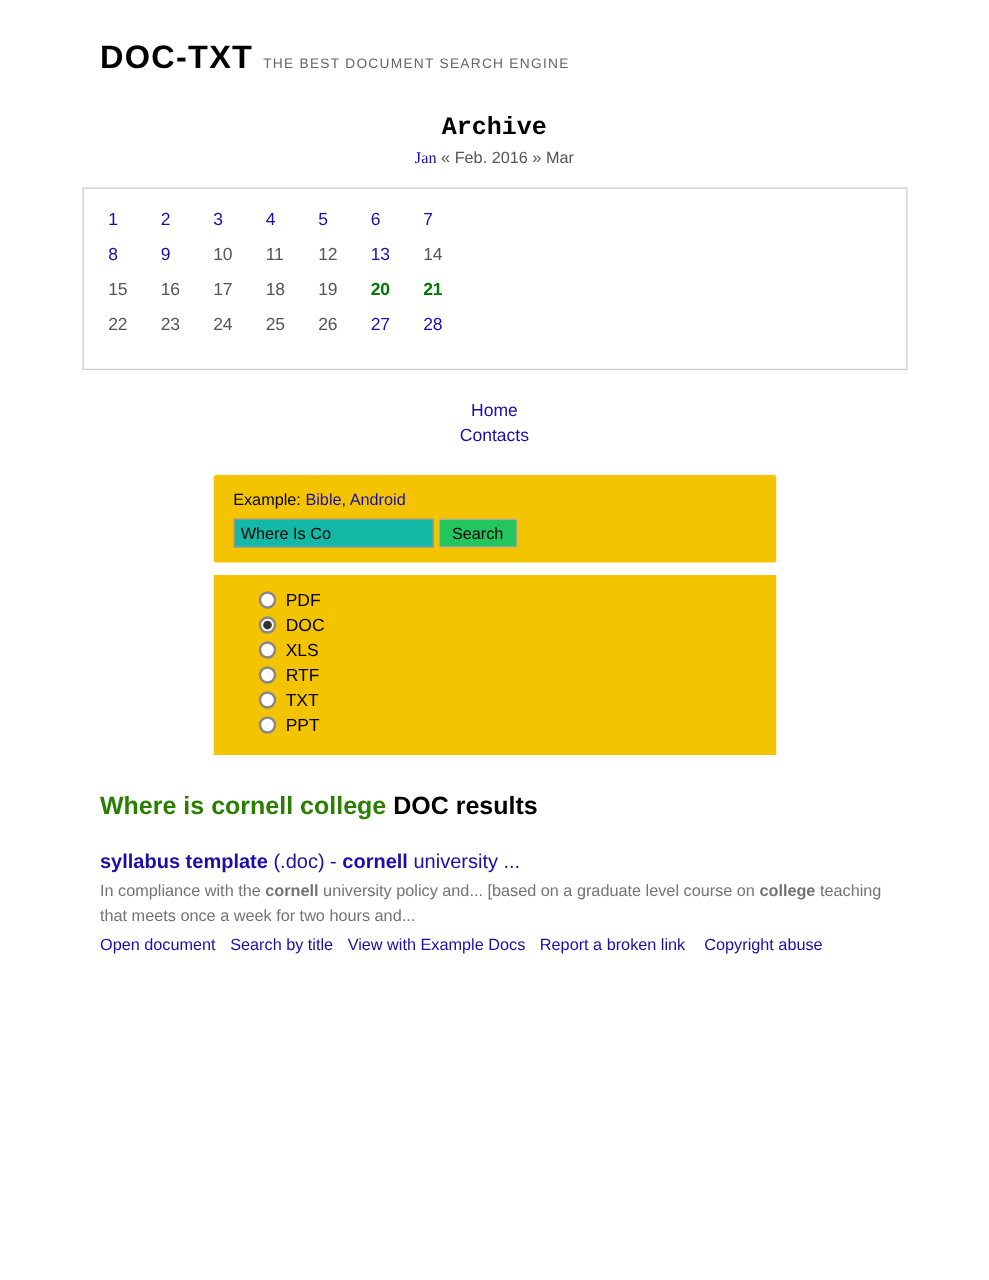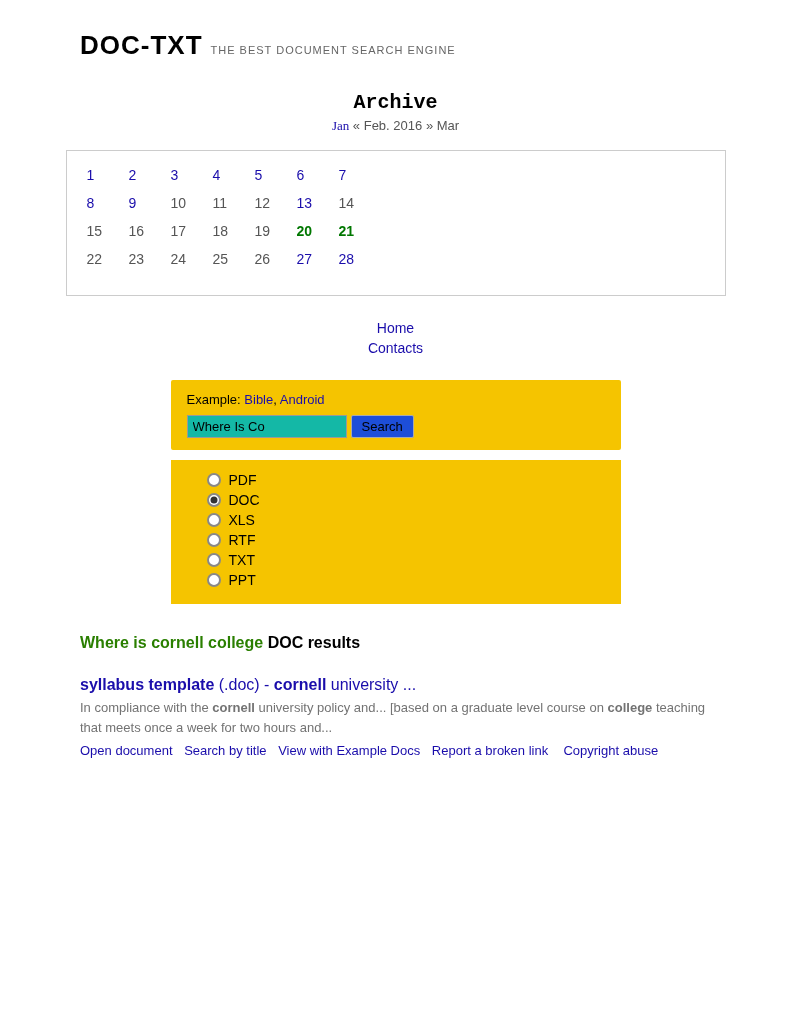--- a/index.html
+++ b/index.html
@@ -128,21 +128,21 @@
     .search-input {
       border: 1px solid #999;
       padding: 3px 5px;
       font-size: 13px;
       width: 160px;
       background: #14b8a6;
     }
     .search-button {
       padding: 3px 10px;
       font-size: 13px;
-      background: #1d4ed8;
+      background: #22c55e;
       border: 1px solid #aaa;
       cursor: pointer;
       border-radius: 2px;
     }
 
     
     .filetype-box {
       width: 450px;
       margin: 0 auto 30px auto;
       background: #f5c400;
@@ -185,21 +185,21 @@
       font-size: 14px;
       color: #000;
       margin-left: 4px;
     }
 
     
     .results-section {
       padding: 0 80px;
     }
     .results-title {
-      font-size: 16px;
+      font-size: 20px;
       font-weight: bold;
       color: #000;
       margin-bottom: 24px;
     }
     .results-title .highlight {
       color: #2a7f00;
     }
     .result-item {
       margin-bottom: 20px;
     }

